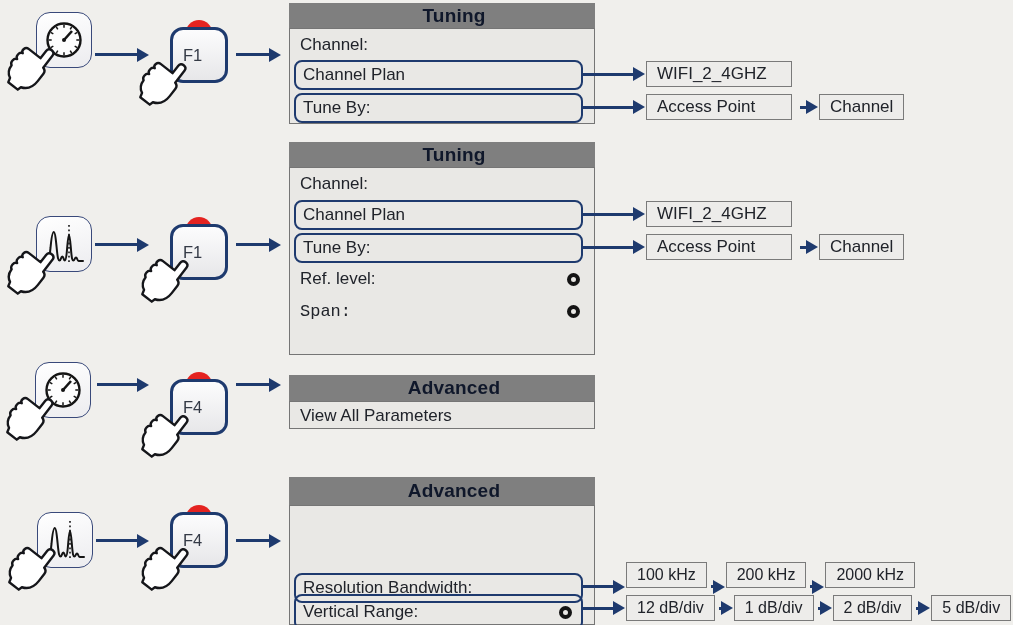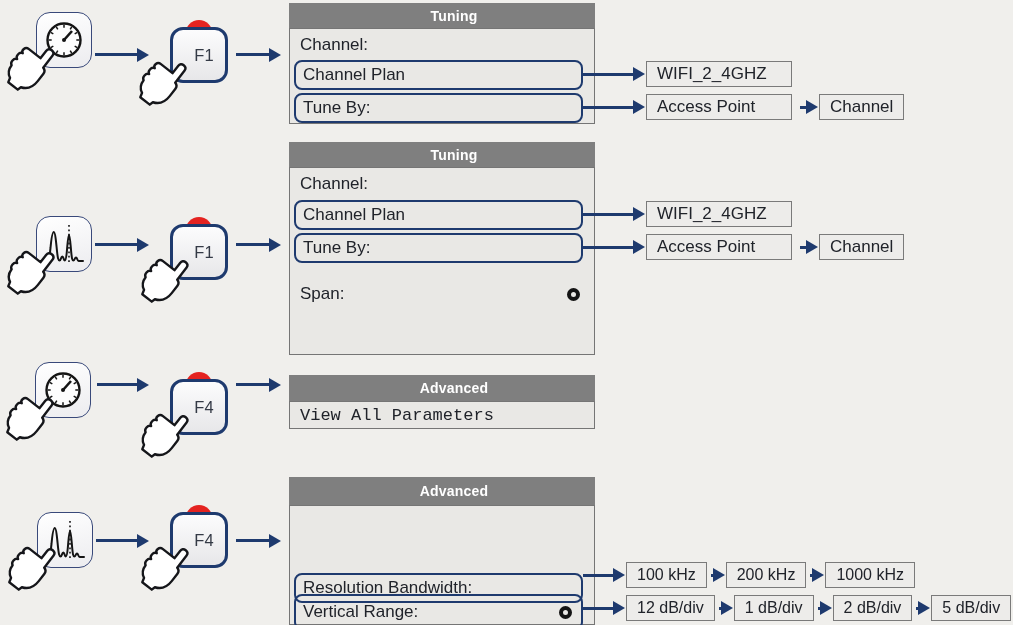--- a/index.html
+++ b/index.html
@@ -12,32 +12,32 @@
   
   .dev{position:absolute;width:56px;height:56px;box-sizing:border-box;border:1.6px solid #39497a;
     border-radius:14px;background:linear-gradient(165deg,#ffffff,#ececef);
     display:flex;align-items:center;justify-content:center;z-index:2;}
   
   .fkeywrap{position:absolute;width:58px;height:56px;z-index:2;}
   .bump{position:absolute;top:-7px;left:50%;transform:translateX(-50%);width:27px;height:16px;
     background:var(--red);border-radius:14px 14px 0 0;}
   .fkey{position:relative;width:58px;height:56px;box-sizing:border-box;border:3.2px solid var(--navy);
     border-radius:13px;background:linear-gradient(180deg,#fcfcfd,#e7e7e9);
-    display:flex;align-items:center;justify-content:center;}
+    display:flex;align-items:center;}
   .fkey span{font-size:16.5px;color:#343a46;padding-left:10px;}
   
   .hand{position:absolute;width:44px;height:58px;transform:rotate(38deg);z-index:6;}
   
   .arr{position:relative;height:3px;background:var(--navy);}
   .arr::after{content:"";position:absolute;left:100%;top:-5.5px;width:0;height:0;
     border-left:12px solid var(--navy);border-top:7px solid transparent;border-bottom:7px solid transparent;}
   .abs{position:absolute;z-index:2;}
   
   .menu{position:absolute;width:306px;z-index:1;}
-  .menu-h{height:25px;background:var(--hgray);color:#ffffff;font-weight:bold;font-size:14px;
+  .menu-h{height:25px;background:var(--hgray);color:#0f172a;font-weight:bold;font-size:19px;
     display:flex;align-items:center;justify-content:center;letter-spacing:.2px;padding-left:24px;}
   .menu-b{position:relative;background:var(--mbg);border:1px solid #757575;box-sizing:border-box;}
   .mi{position:absolute;left:0;right:0;display:flex;align-items:center;
     padding-left:10px;font-size:17px;color:var(--txt);box-sizing:border-box;}
   .mi.boxed{left:4px;right:11px;border:2px solid var(--navy);border-radius:8px;padding-left:7px;}
   .knob{position:absolute;right:14px;width:5px;height:5px;border:4px solid #141414;border-radius:50%;}
   .mi.boxed .knob{right:9px;}
   
   .chain{position:absolute;display:flex;align-items:center;height:26px;z-index:2;}
   .chain .arr{margin-right:13px;}
@@ -146,21 +146,25 @@
         <use href="#hand-shape"></use>
       </svg>
     <div class="arr abs" style="left:236px;top:243px;width:33px;"></div>
 
     <div class="menu" style="left:289px;top:142px;">
       <div class="menu-h">Tuning</div>
       <div class="menu-b" style="height:188px;">
         <div class="mi" style="top:2px;height:28px;">Channel:</div>
         <div class="mi boxed" style="top:32px;height:30px;">Channel Plan</div>
         <div class="mi boxed" style="top:65px;height:30px;">Tune By:</div>
-        <div class="mi" style="top:112px;height:28px;">
+        <div class="mi" style="top:97px;height:28px;">
+          <span>Ref. level:</span>
+          <span class="knob"></span>
+        </div>
+        <div class="mi" style="top:129px;height:28px;font-family:Liberation Mono, monospace;">
           <span>Span:</span>
           <span class="knob"></span>
         </div>
       </div>
     </div>
 
     <div class="chain" style="left:583px;top:201px;">
       <div class="arr" style="width:50px;"></div>
       <div class="vbox wide">WIFI_2_4GHZ</div>
     </div>
@@ -189,21 +193,21 @@
         </div>
     </div>
     <svg class="hand" style="left:143px;top:405px;" viewBox="0 0 40 58">
         <use href="#hand-shape"></use>
       </svg>
     <div class="arr abs" style="left:236px;top:383px;width:33px;"></div>
 
     <div class="menu" style="left:289px;top:375px;">
       <div class="menu-h" style="height:26px;">Advanced</div>
       <div class="menu-b" style="height:28px;">
-        <div class="mi" style="top:0;height:27px;font-family:Liberation Mono, monospace;">View All Parameters</div>
+        <div class="mi" style="top:0;height:27px;">View All Parameters</div>
       </div>
     </div>
   </div>
 
   <div>
     <div class="dev" style="left:37px;top:512px;">
       <svg width="44" height="44" viewBox="0 0 44 44">
           <use href="#spectrum-shape"></use>
         </svg>
     </div>
@@ -226,27 +230,27 @@
       <div class="menu-h" style="height:28px;">Advanced</div>
       <div class="menu-b" style="height:120px;">
         <div class="mi boxed" style="top:67px;height:30px;">Resolution Bandwidth:</div>
         <div class="mi boxed" style="top:88px;height:36px;">
           <span>Vertical Range:</span>
           <span class="knob"></span>
         </div>
       </div>
     </div>
 
-    <div class="chain" style="left:583px;top:562px;">
+    <div class="chain" style="left:583px;top:562px;align-items:flex-end;">
       <div class="arr" style="width:30px;"></div>
       <div class="vbox">100 kHz</div>
       <div class="arr tiny"></div>
       <div class="vbox">200 kHz</div>
       <div class="arr tiny"></div>
-      <div class="vbox">1000 kHz</div>
+      <div class="vbox">2000 kHz</div>
     </div>
     <div class="chain" style="left:583px;top:595px;">
       <div class="arr" style="width:30px;"></div>
       <div class="vbox">12 dB/div</div>
       <div class="arr tiny"></div>
       <div class="vbox">1 dB/div</div>
       <div class="arr tiny"></div>
       <div class="vbox">2 dB/div</div>
       <div class="arr tiny"></div>
       <div class="vbox">5 dB/div</div>

